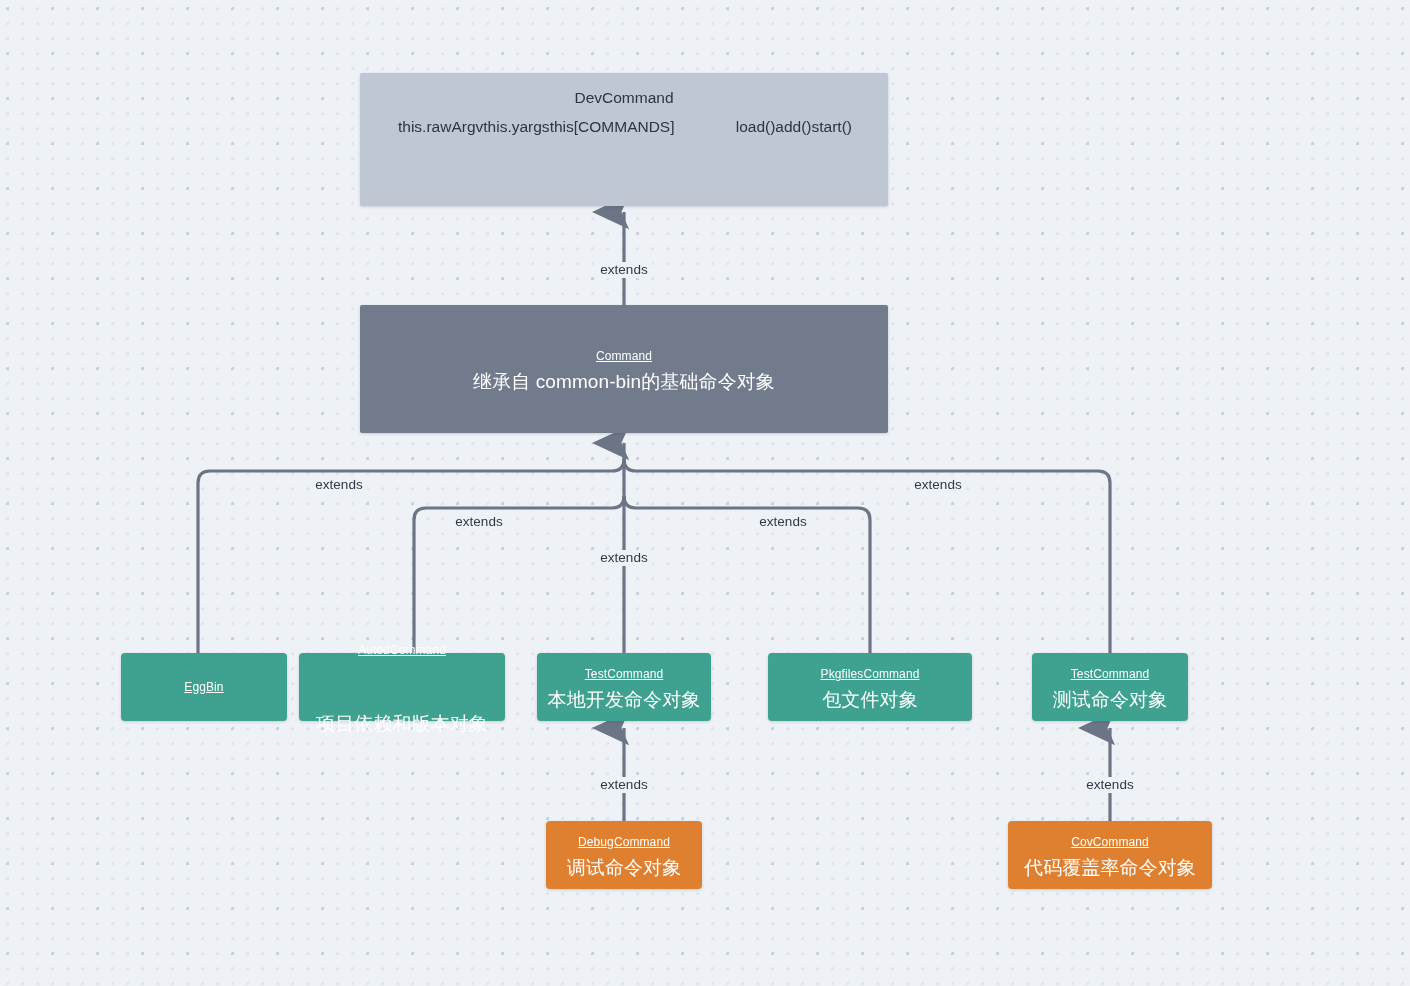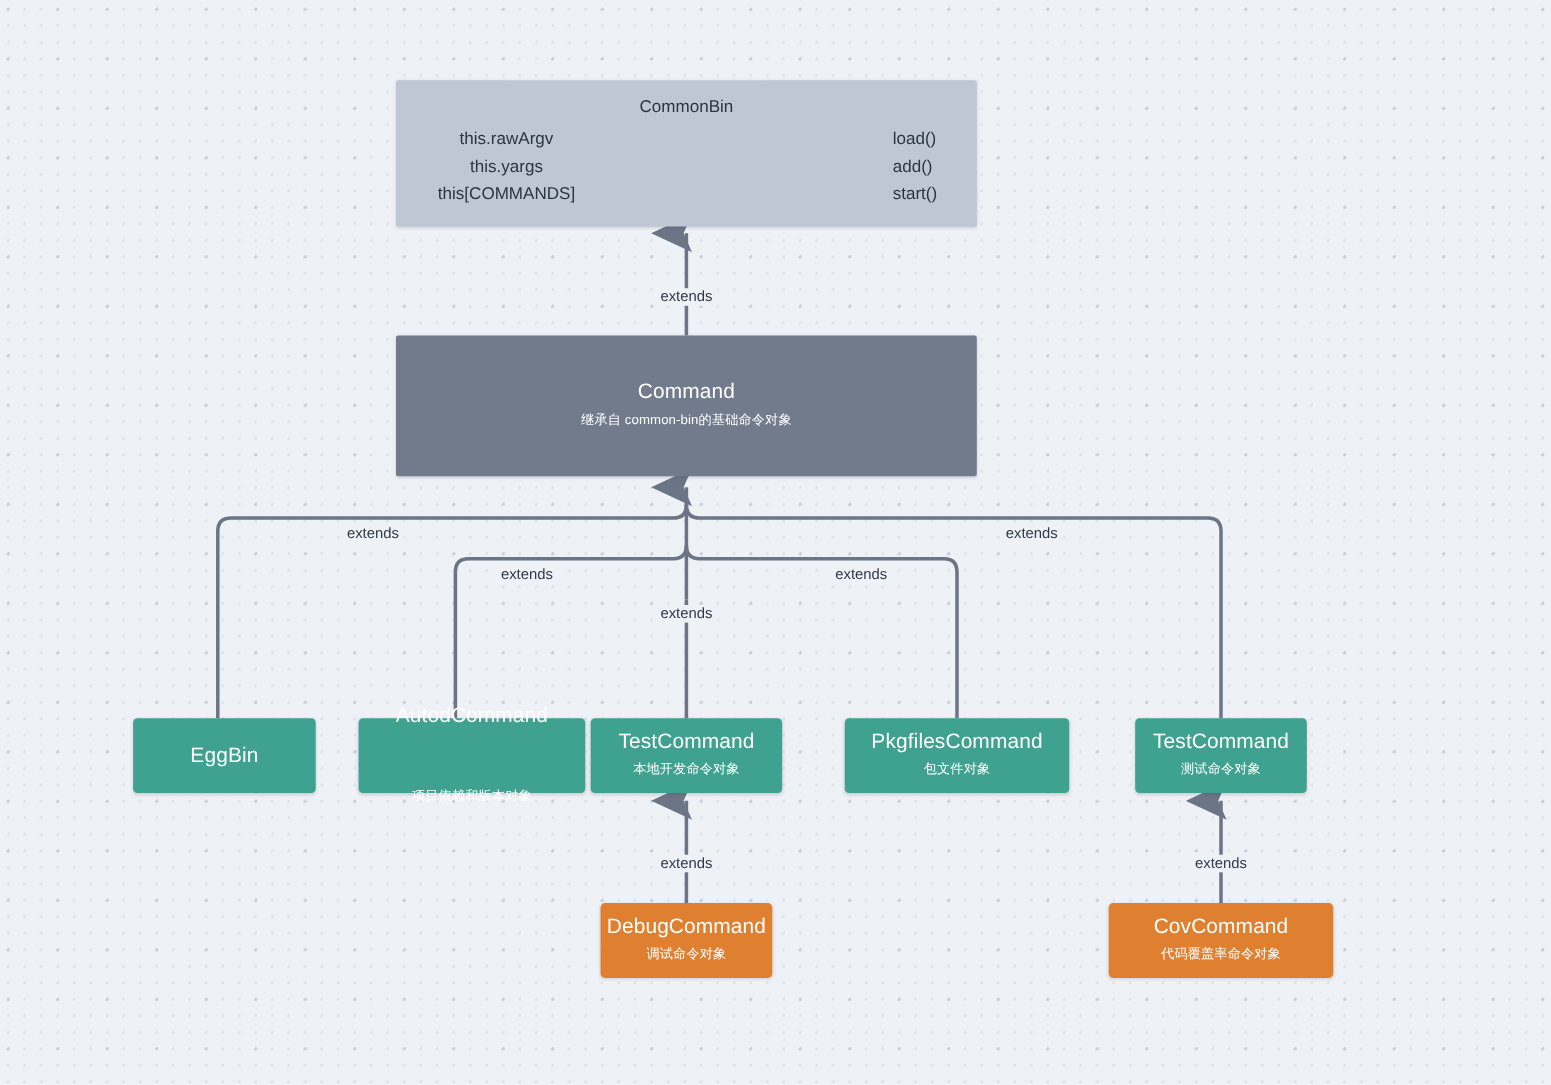--- a/index.html
+++ b/index.html
@@ -28,43 +28,43 @@
   .node {
     position: absolute;
     display: flex;
     flex-direction: column;
     align-items: center;
     justify-content: center;
     text-align: center;
     color: #ffffff;
     box-shadow: 0 1px 3px rgba(60,70,90,0.20);
   }
-  .node .title { font-size: 19px; line-height: 25px; letter-spacing: .1px; }
-  .node .sub   { font-size: 12px; line-height: 25px; letter-spacing: .1px; }
+  .node .title { font-size: 12px; line-height: 25px; letter-spacing: .1px; text-decoration: underline; }
+  .node .sub   { font-size: 19px; line-height: 25px; letter-spacing: .1px; }
 
   
   #node-commonbin {
     background: #bfc6d4;
     color: #2c3542;
     border-radius: 2px;
     display: block;
     padding: 0;
   }
   #node-commonbin .cb-title {
     text-align: center;
     font-size: 15.5px;
     color: #2c3542;
     padding-top: 16px;
   }
   #node-commonbin .cb-body {
     display: flex;
     justify-content: space-between;
     padding: 7px 36px 0 38px;
   }
-  #node-commonbin .cb-col { display: flex; flex-direction: column; }
+  #node-commonbin .cb-col { display: flex; flex-direction: row; }
   #node-commonbin .cb-col.right { align-items: flex-start; margin-left: 40px; }
   #node-commonbin .cb-item {
     font-size: 15.5px;
     line-height: 25px;
     color: #2c3542;
     white-space: nowrap;
   }
 
   
   #node-command {
@@ -115,21 +115,21 @@
 
       <path d="M1110 653 L1110 483 Q1110 471 1098 471 L636 471 Q624 471 624 459"></path>
 
       <path d="M624 821 L624 728" marker-end="url(#arrow)"></path>
 
       <path d="M1110 821 L1110 728" marker-end="url(#arrow)"></path>
     </g>
   </svg>
 
   <div class="node" id="node-commonbin" style="left:360px; top:73px; width:528px; height:133px;">
-    <div class="cb-title">CommonBin</div>
+    <div class="cb-title">DevCommand</div>
     <div class="cb-body">
       <div class="cb-col left">
         <div class="cb-item">this.rawArgv</div>
         <div class="cb-item">this.yargs</div>
         <div class="cb-item">this[COMMANDS]</div>
       </div>
       <div class="cb-col right">
         <div class="cb-item">load()</div>
         <div class="cb-item">add()</div>
         <div class="cb-item">start()</div>
@@ -139,21 +139,21 @@
 
   <div class="node" id="node-command" style="left:360px; top:305px; width:528px; height:128px;">
     <div class="title">Command</div>
     <div class="sub">继承自 common-bin的基础命令对象</div>
   </div>
 
   <div class="node green" style="left:121px; top:653px; width:166px; height:68px;">
     <div class="title">EggBin</div>
   </div>
 
-  <div class="node green" style="left:326px; top:653px; width:206px; height:68px;gap:48px;">
+  <div class="node green" style="left:299px; top:653px; width:206px; height:68px;gap:48px;">
     <div class="title">AutodCommand</div>
     <div class="sub">项目依赖和版本对象</div>
   </div>
 
   <div class="node green" style="left:537px; top:653px; width:174px; height:68px;">
     <div class="title">TestCommand</div>
     <div class="sub">本地开发命令对象</div>
   </div>
 
   <div class="node green" style="left:768px; top:653px; width:204px; height:68px;">

